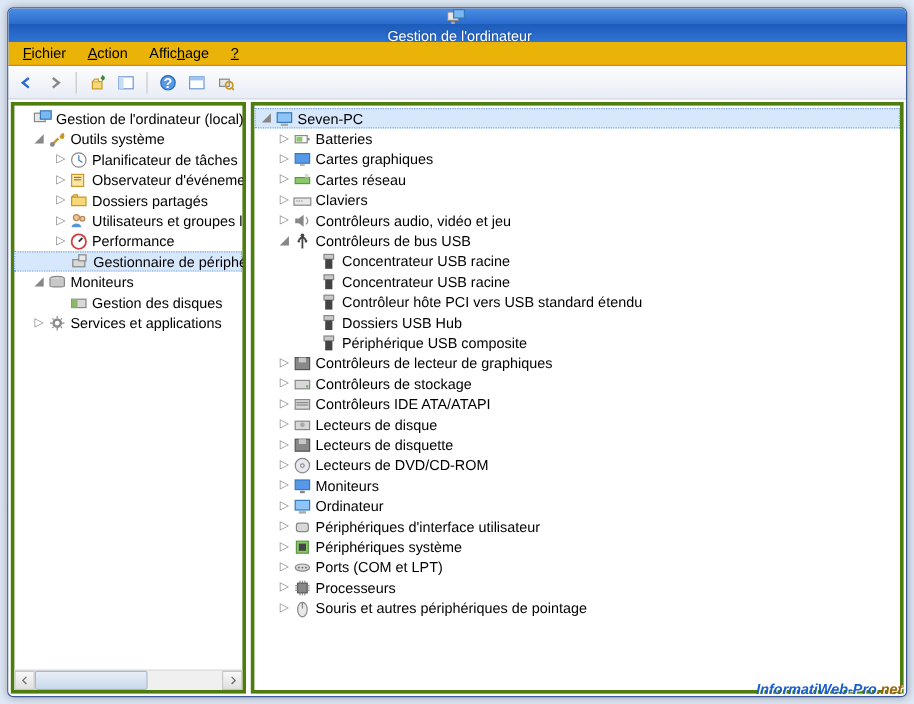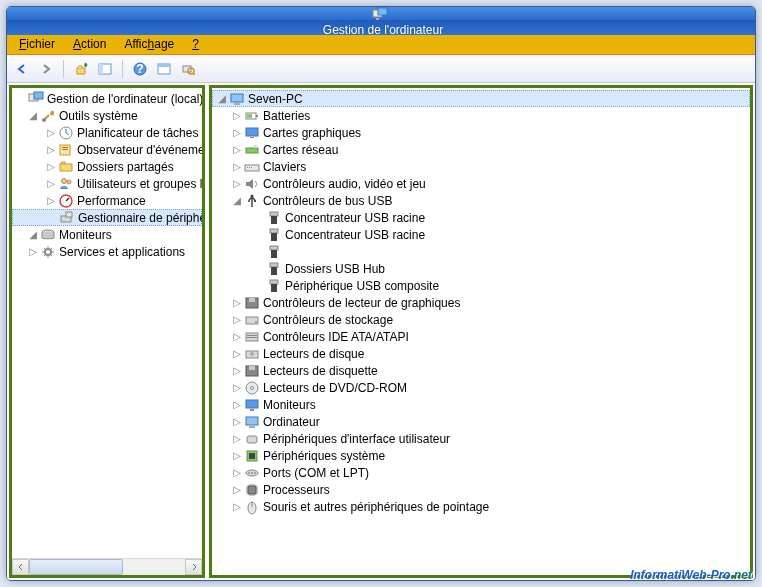--- a/index.html
+++ b/index.html
@@ -40,21 +40,21 @@
 .scroll-h { height: 17px; background: #f0f0f0; border-top: 1px solid #d8d8d8; display: flex; }
 .scroll-h .sbtn { width: 17px; background: linear-gradient(#f8f8f8,#e0e0e0); border: 1px solid #c8c8c8; display: flex; align-items: center; justify-content: center; }
 .scroll-h .strack { flex: 1; background: #f0f0f0; position: relative; }
 .scroll-h .sthumb { position: absolute; left: 0; top: 0; bottom: 0; width: 60%; background: linear-gradient(#e8eef8,#c8d8ec); border: 1px solid #a8b8d0; border-radius: 2px; }
 
 .actions-hdr { background: linear-gradient(#fbfcfe,#e4ecf8); border-bottom: 1px solid #c8d4e8; padding: 5px 8px; font-weight: bold; font-size: 12px; }
 .actions-sub { background: #d8e6f8; border: 1px solid #b8cce8; padding: 3px 6px; display: flex; justify-content: space-between; font-size: 11px; margin: 2px; }
 .actions-item { padding: 4px 16px; display: flex; justify-content: space-between; font-size: 11px; cursor: default; }
 
 .watermark { position: absolute; right: 10px; bottom: 4px; font-style: italic; font-weight: bold; font-size: 16px; color: #1a5fd0; text-shadow: 1px 1px 0 #fff; font-family: "Segoe UI", sans-serif; }
-.watermark .net { color: #0f766e; }
+.watermark .net { color: #a16207; }
 
 svg { display: block; }
 </style>
 </head>
 <body>
 
 <div class="window">
 
   <div class="titlebar">
     <span class="ticon">
@@ -226,20 +226,30 @@
         <div class="node" style="padding-left:14px">
             <span class="expander">◢</span>
             <span class="nicon">
               <svg viewBox="0 0 16 16">
                 <ellipse cx="8" cy="5" rx="6" ry="2" fill="#d8d8d8" stroke="#888"></ellipse>
                 <path d="M2 5 L2 11 C2 12 14 12 14 11 L14 5" fill="#c8c8c8" stroke="#888"></path>
               </svg>
             </span>
             <span class="nlabel">Moniteurs</span>
           </div>
+        <div class="node" style="padding-left:32px">
+            <span class="expander"></span>
+            <span class="nicon">
+              <svg viewBox="0 0 16 16">
+                <rect x="2" y="5" width="12" height="7" fill="#d8d8d8" stroke="#888"></rect>
+                <rect x="2" y="5" width="5" height="7" fill="#8ab868"></rect>
+              </svg>
+            </span>
+            <span class="nlabel">Gestion des disques</span>
+          </div>
         <div class="node" style="padding-left:14px">
             <span class="expander">▷</span>
             <span class="nicon">
               <svg viewBox="0 0 16 16">
                 <circle cx="8" cy="8" r="3" fill="none" stroke="#888" stroke-width="2"></circle>
                 <path d="M8 2 L8 4 M8 12 L8 14 M2 8 L4 8 M12 8 L14 8 M4 4 L5 5 M11 11 L12 12 M4 12 L5 11 M11 5 L12 4" stroke="#888"></path>
               </svg>
             </span>
             <span class="nlabel">Services et applications</span>
           </div>
@@ -359,20 +369,21 @@
             <span class="nlabel">Concentrateur USB racine</span>
           </div>
           <div class="node" style="padding-left: 40px;">
             <span class="expander"></span>
             <span class="nicon">
               <svg viewBox="0 0 16 16">
                 <rect x="4" y="2" width="8" height="4" fill="#c8c8c8" stroke="#888"></rect>
                 <rect x="5" y="6" width="6" height="8" fill="#444"></rect>
               </svg>
             </span>
+            <span class="nlabel">Contrôleur hôte PCI vers USB standard étendu</span>
           </div>
           <div class="node" style="padding-left: 40px;">
             <span class="expander"></span>
             <span class="nicon">
               <svg viewBox="0 0 16 16">
                 <rect x="4" y="2" width="8" height="4" fill="#c8c8c8" stroke="#888"></rect>
                 <rect x="5" y="6" width="6" height="8" fill="#444"></rect>
               </svg>
             </span>
             <span class="nlabel">Dossiers USB Hub</span>

